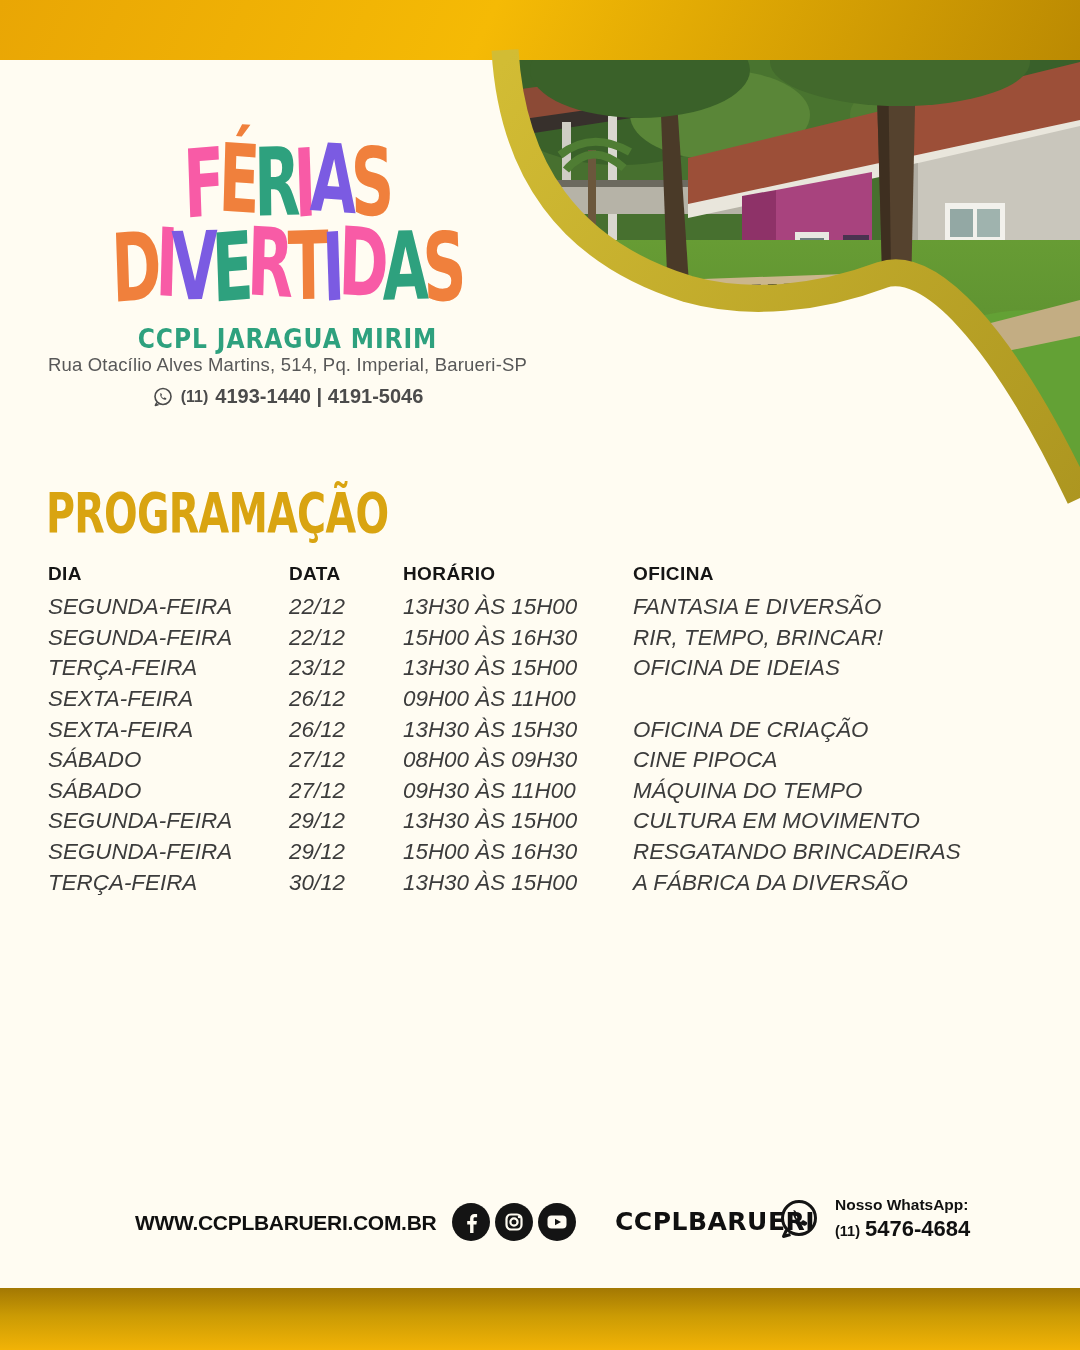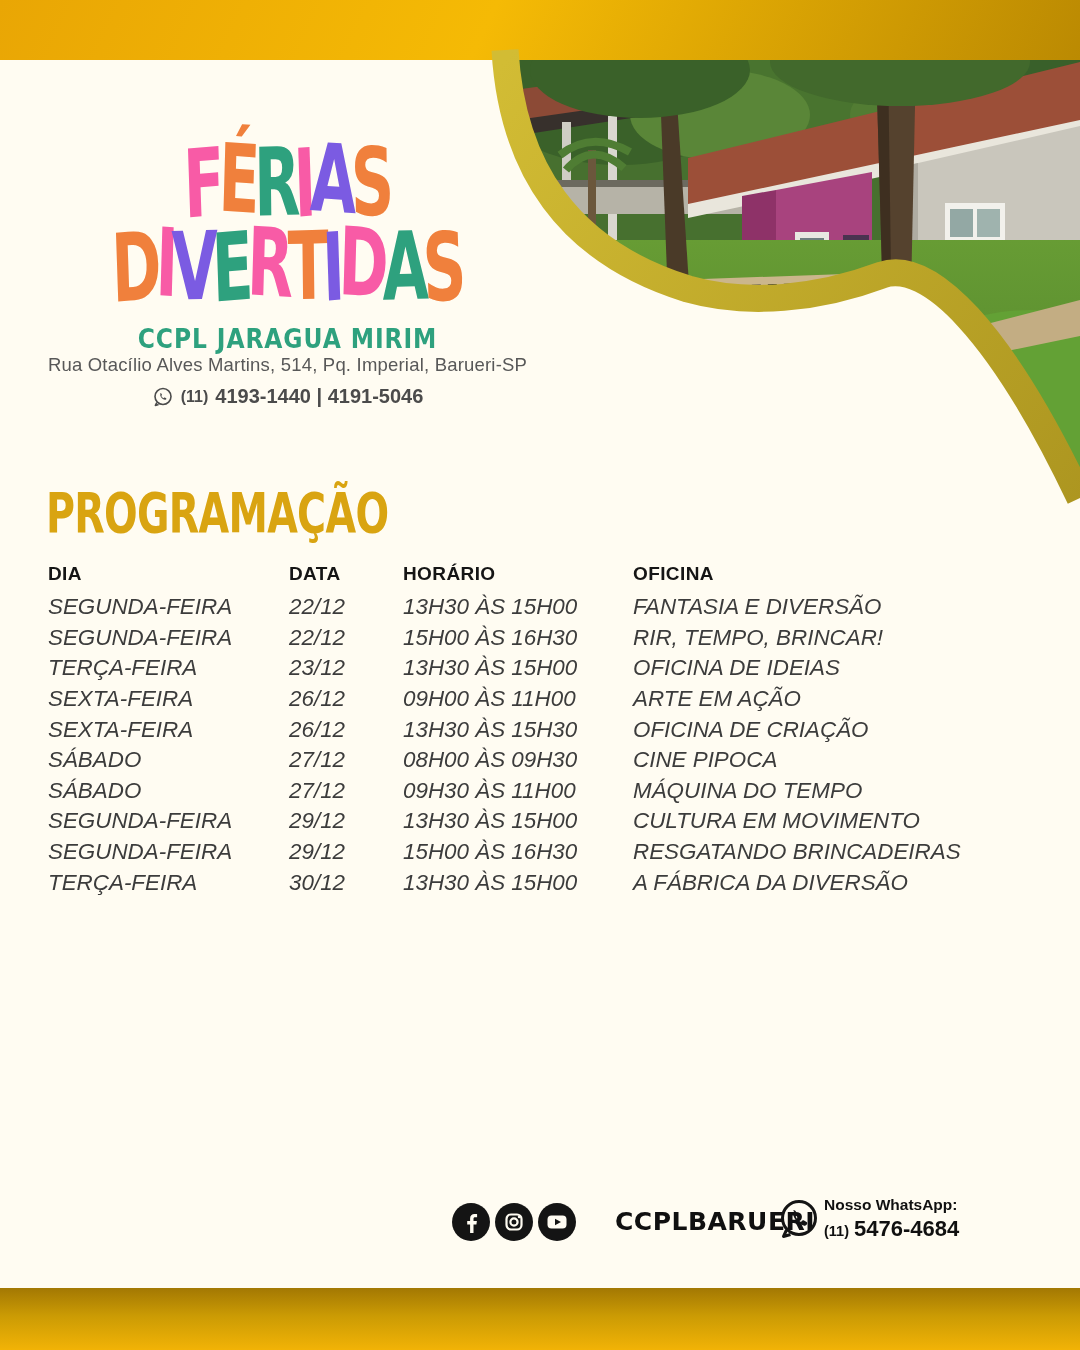--- a/index.html
+++ b/index.html
@@ -55,21 +55,21 @@
   }
   .sch-header{font-weight:bold;font-size:19px;color:#151515;letter-spacing:0.4px;height:23px;}
   .sch-rows{margin-top:7px;font-style:italic;}
   .sch-row{height:30.6px;font-size:22.4px;color:#3C3C3C;white-space:nowrap;}
   
   .footer{position:absolute;left:0;top:1192px;width:1080px;height:60px;color:#101010;}
   .site{position:absolute;left:135px;top:19px;font-weight:bold;font-size:21px;letter-spacing:-0.3px;}
   .social{position:absolute;left:452px;top:11px;display:flex;gap:5px;}
   .social .sicon{width:38px;height:38px;display:block;cursor:pointer;}
   .handle{position:absolute;left:615px;top:15px;font-weight:800;font-size:25px;letter-spacing:0.5px;font-family:"DejaVu Sans",sans-serif;}
-  .wa{position:absolute;left:776px;top:4px;display:flex;align-items:center;gap:2px;cursor:pointer;}
+  .wa{position:absolute;left:776px;top:4px;display:flex;align-items:center;gap:13px;cursor:pointer;}
   .wa-texts{display:flex;flex-direction:column;gap:2px;}
   .wa-label{font-weight:bold;font-size:15.5px;}
   .wa-number{font-weight:bold;font-size:22px;display:flex;align-items:baseline;gap:5px;}
   .wa-number .ddd{font-size:14.5px;}
 </style>
 </head>
 <body>
 
 <div class="page">
 
@@ -189,21 +189,20 @@
         <div class="sch-row">
           <span>TERÇA-FEIRA</span>
           <span>23/12</span>
           <span>13H30 ÀS 15H00</span>
           <span>OFICINA DE IDEIAS</span>
         </div>
         <div class="sch-row">
           <span>SEXTA-FEIRA</span>
           <span>26/12</span>
           <span>09H00 ÀS 11H00</span>
-          <span>ARTE EM AÇÃO</span>
         </div>
         <div class="sch-row">
           <span>SEXTA-FEIRA</span>
           <span>26/12</span>
           <span>13H30 ÀS 15H30</span>
           <span>OFICINA DE CRIAÇÃO</span>
         </div>
         <div class="sch-row">
           <span>SÁBADO</span>
           <span>27/12</span>
@@ -231,20 +230,21 @@
         <div class="sch-row">
           <span>TERÇA-FEIRA</span>
           <span>30/12</span>
           <span>13H30 ÀS 15H00</span>
           <span>A FÁBRICA DA DIVERSÃO</span>
         </div>
       </div>
   </div>
 
   <div class="footer">
+    <div class="site">WWW.CCPLBARUERI.COM.BR</div>
 
     <div class="social">
       <svg class="sicon" viewBox="0 0 38 38">
         <circle cx="19" cy="19" r="19" fill="#141414"></circle>
         <path d="M21.5 30v-8.5h2.9l.5-3.4h-3.4v-2.2c0-1 .3-1.7 1.8-1.7h1.8V11.2c-.3 0-1.4-.1-2.6-.1-2.6 0-4.4 1.6-4.4 4.5v2.5h-2.9v3.4h2.9V30z" fill="#FFFCF2"></path>
       </svg>
       <svg class="sicon" viewBox="0 0 38 38">
         <circle cx="19" cy="19" r="19" fill="#141414"></circle>
         <rect x="11.5" y="11.5" width="15" height="15" rx="4.5" fill="none" stroke="#FFFCF2" stroke-width="2.2"></rect>
         <circle cx="19" cy="19" r="3.6" fill="none" stroke="#FFFCF2" stroke-width="2.2"></circle>

